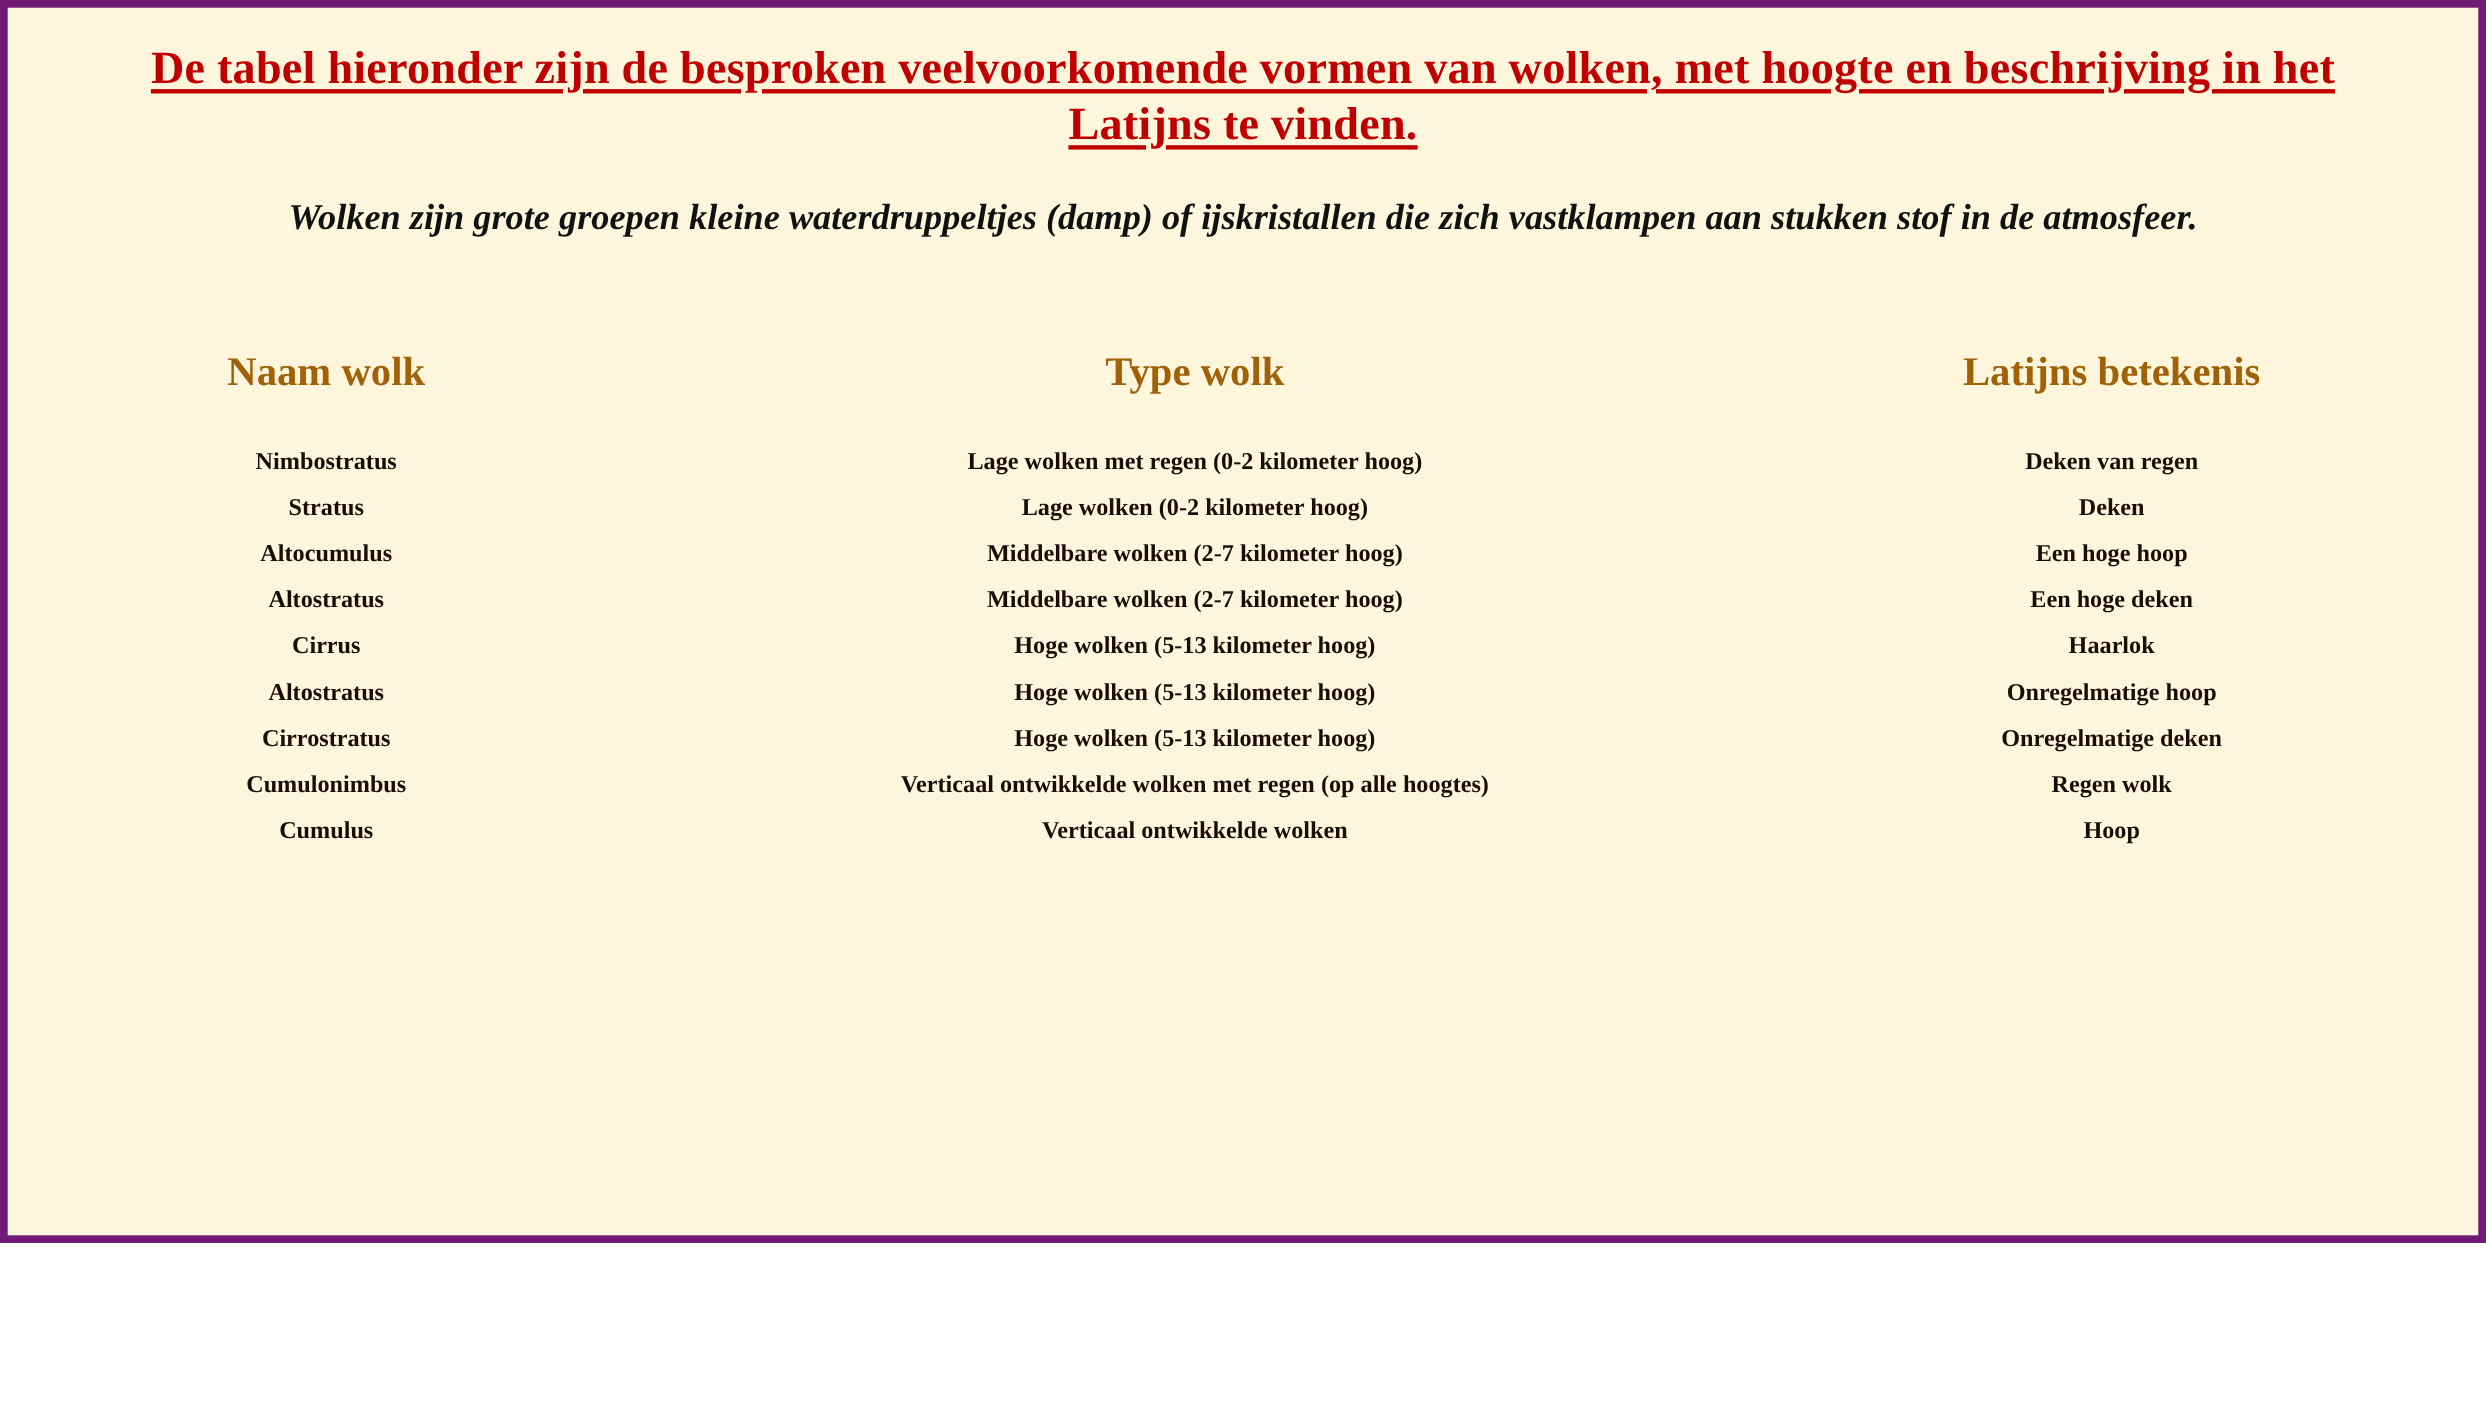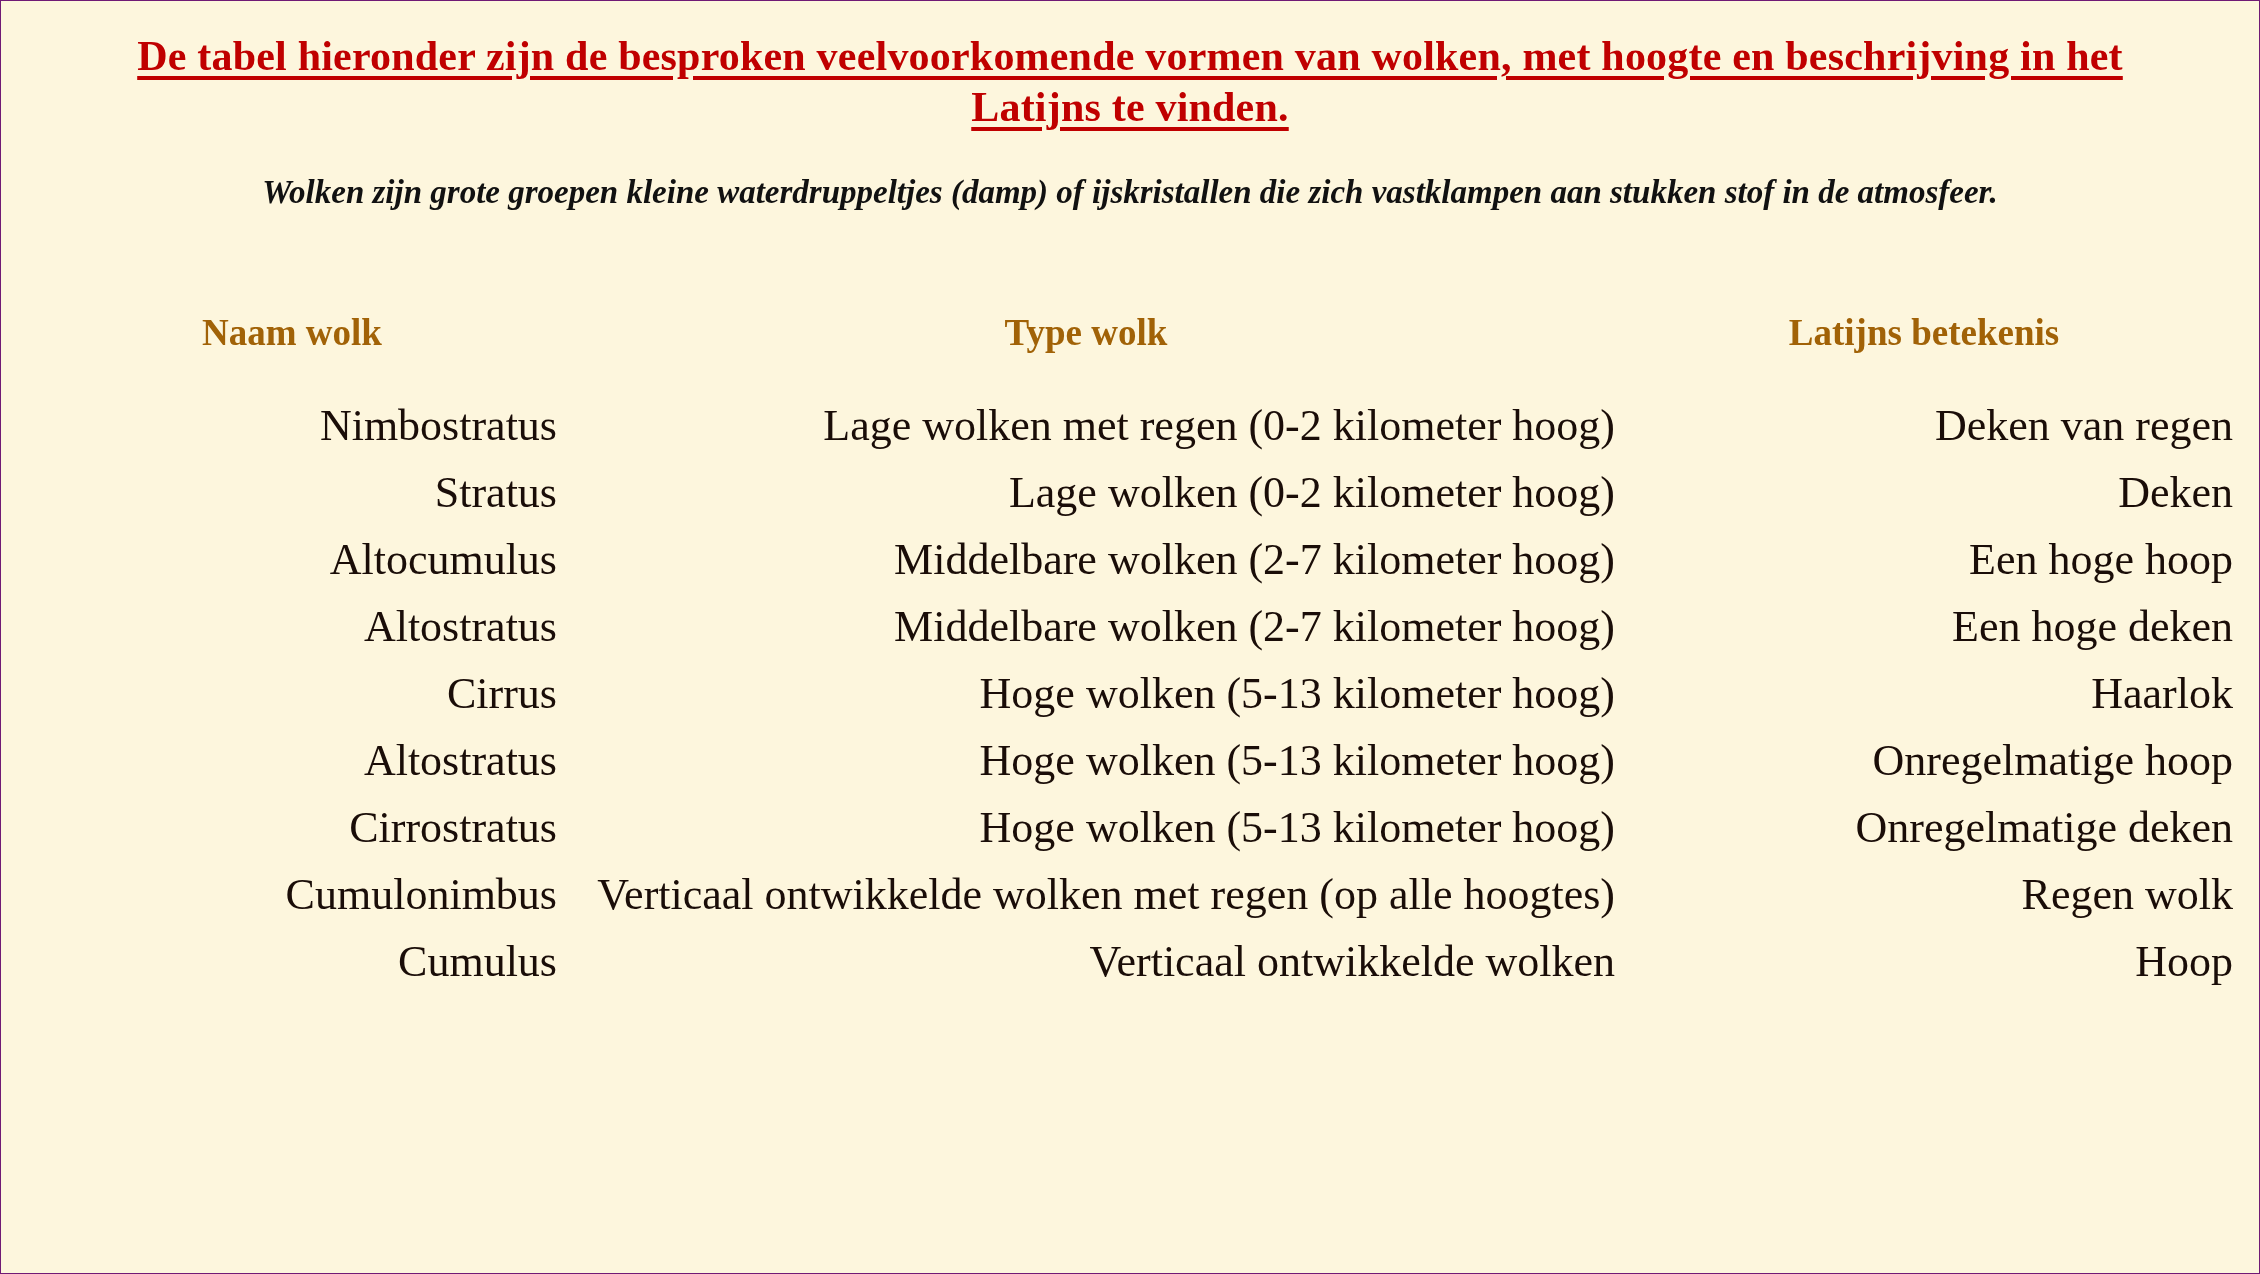--- a/index.html
+++ b/index.html
@@ -8,23 +8,23 @@
   }
   body {
     width: 2260px;
     height: 1274px;
     background: #ffffff;
     font-family: "Liberation Serif", serif;
   }
   .page {
     box-sizing: border-box;
     width: 2260px;
-    height: 1274px;
+    height: 1130px;
     background: #fdf6dd;
-    border: 1px solid #701a75;
+    border: 7px solid #701a75;
     padding: 18px 26px 0 26px;
     overflow: hidden;
   }
   .title {
     color: #c00000;
     font-weight: bold;
     font-size: 42px;
     line-height: 1.22;
     text-align: center;
     text-decoration: underline;
@@ -54,23 +54,23 @@
     font-weight: bold;
     font-size: 37px;
     padding-bottom: 38px;
     text-align: center;
   }
   table.cloud-table th.col-name { width: 24%; }
   table.cloud-table th.col-type { width: 48%; }
   table.cloud-table th.col-latin { width: 28%; }
   table.cloud-table td {
     color: #1a0d08;
-    font-weight: normal;
-    font-size: 44px;
-    text-align: right;
+    font-weight: bold;
+    font-size: 22px;
+    text-align: center;
     padding: 8px 0;
     white-space: nowrap;
   }
 </style>
 </head>
 <body>
 
 <div class="page">
 
   <h1 class="title">De tabel hieronder zijn de besproken veelvoorkomende vormen van wolken, met hoogte en beschrijving in het Latijns te vinden.</h1>

